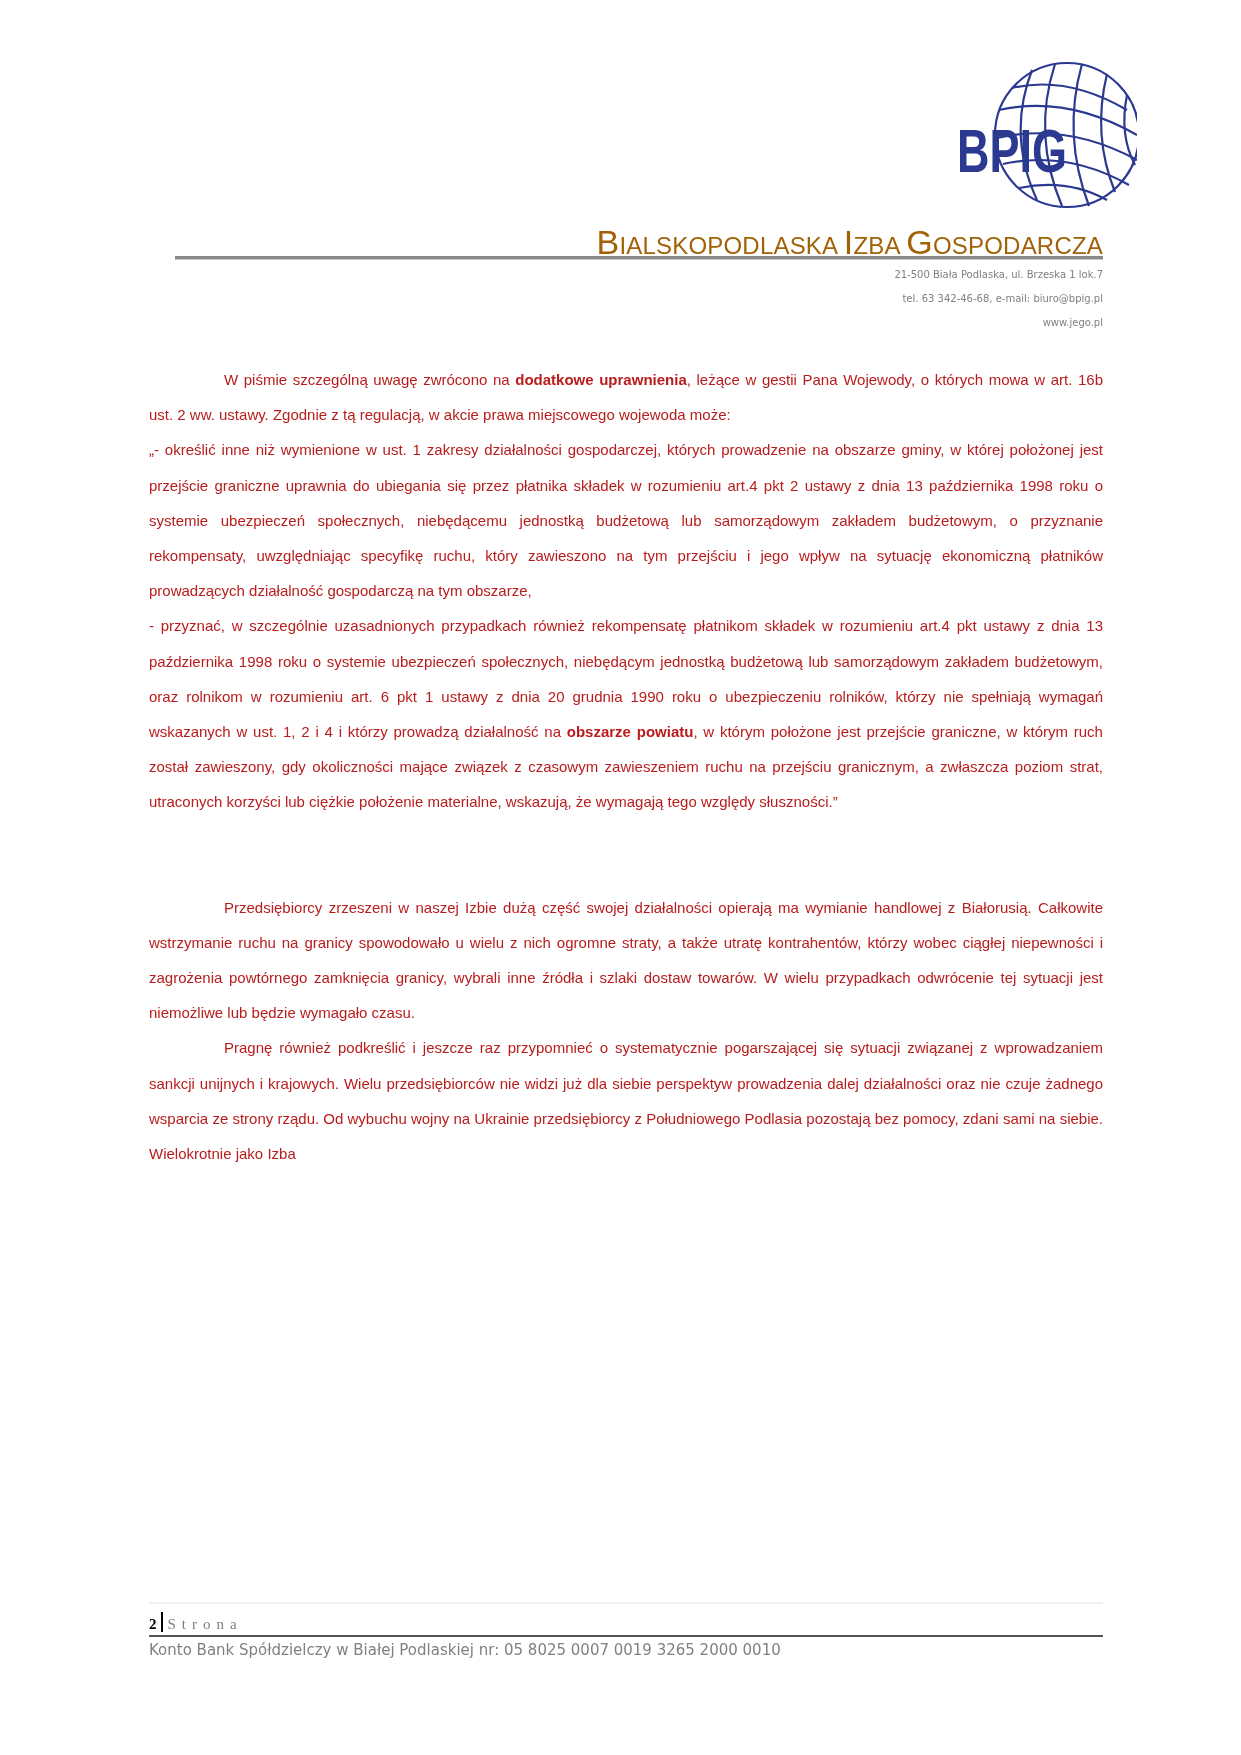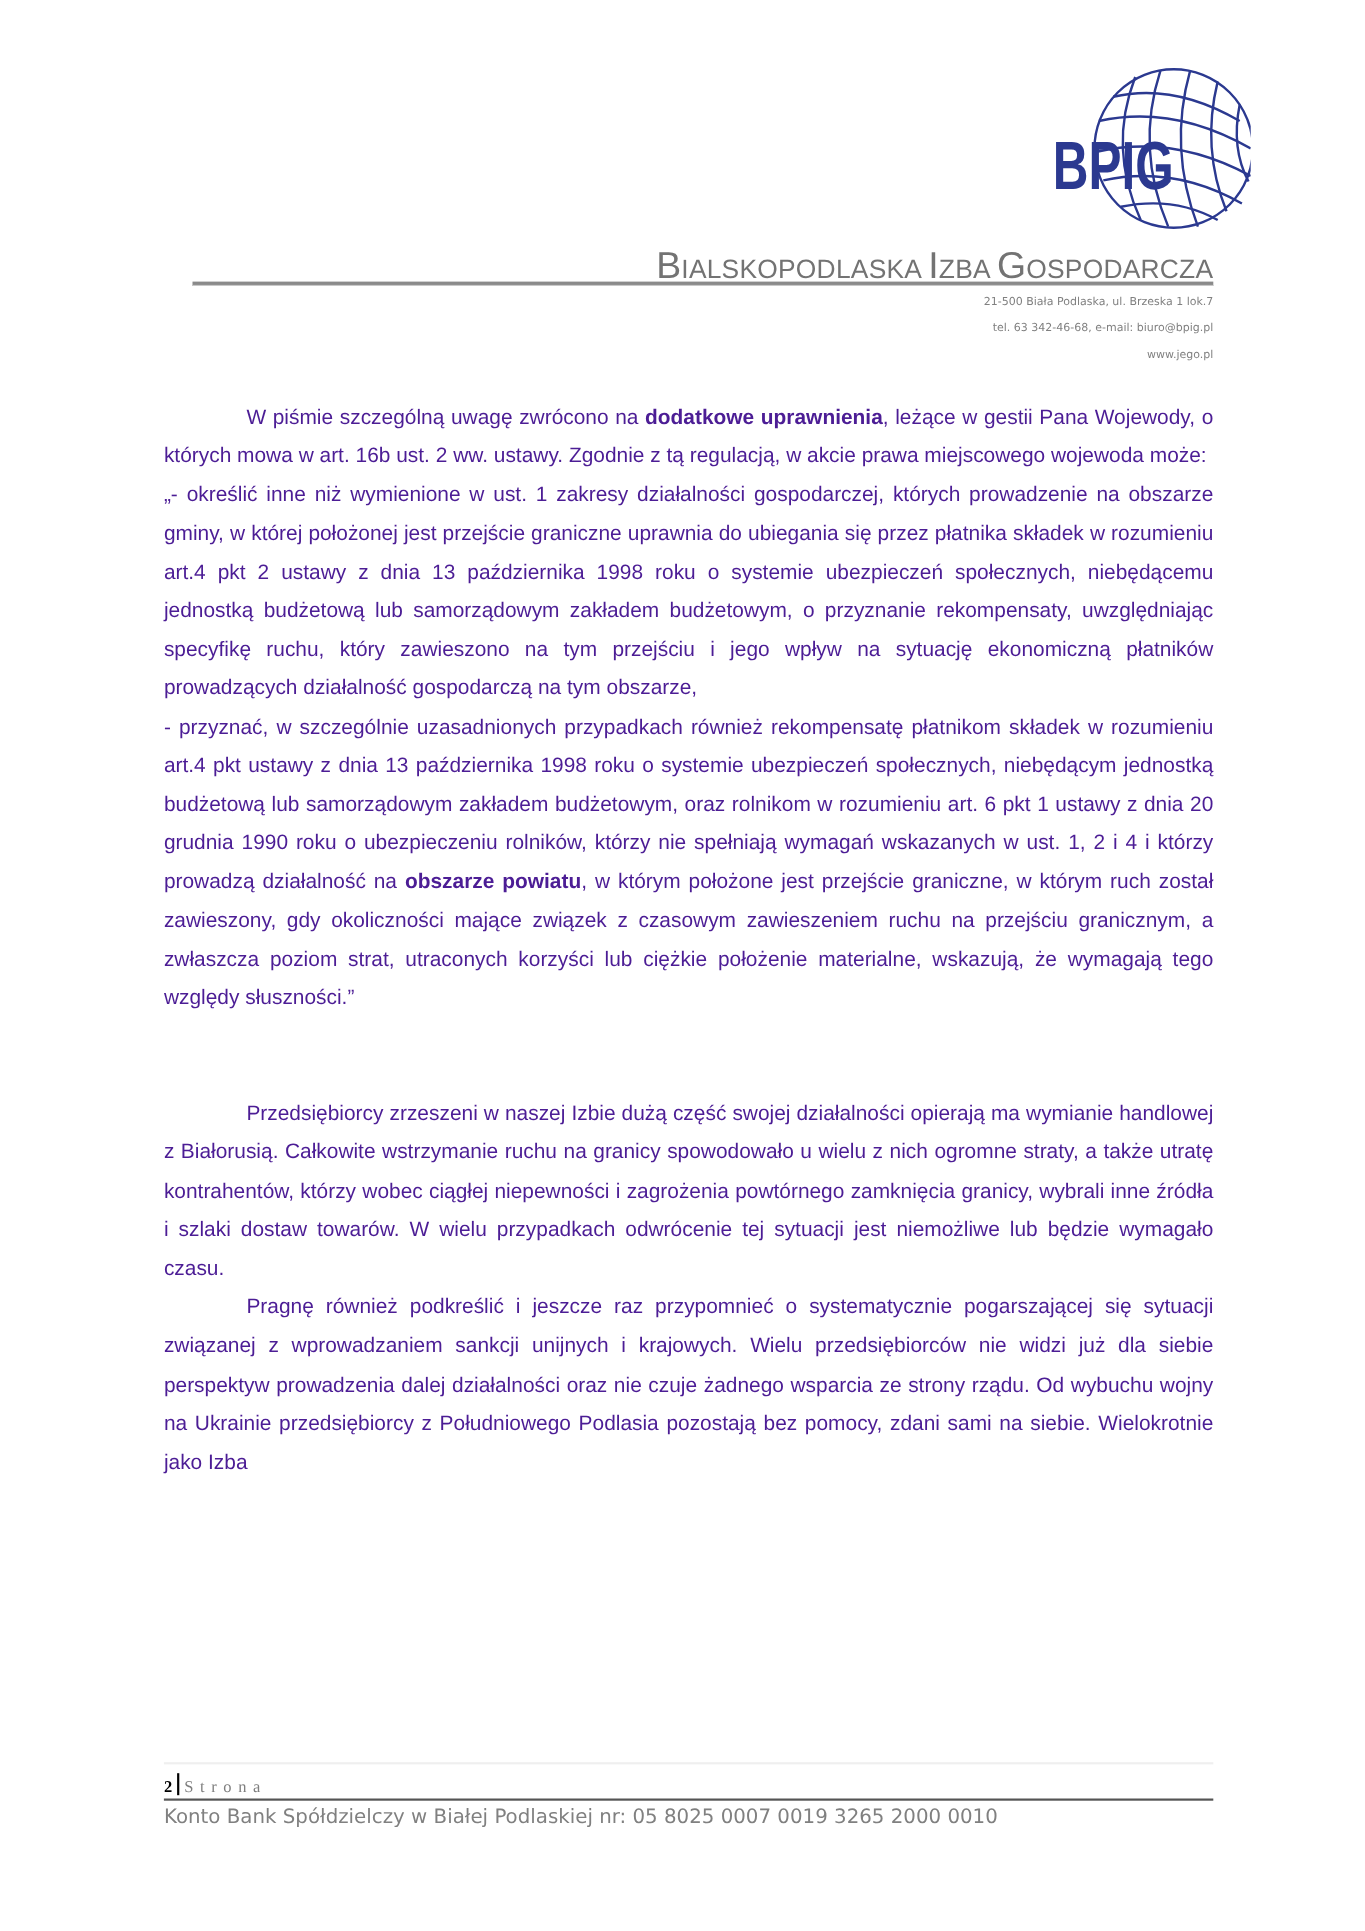--- a/index.html
+++ b/index.html
@@ -1,39 +1,39 @@
 <!DOCTYPE html>
 <html><head>
   <meta charset="utf-8">
   <style>
     html, body { margin: 0; padding: 0; background: #ffffff; }
     body { width: 1241px; height: 1755px; position: relative; overflow: hidden; font-family: "Liberation Sans", sans-serif; color: #111; }
 
     .logo { position: absolute; left: 937px; top: 60px; width: 200px; height: 160px; }
     .logo svg { width: 100%; height: 100%; }
 
-    .org-name { position: absolute; right: 138px; top: 223px; font-family: "Liberation Sans", sans-serif; color: #737373; font-size: 24px; letter-spacing: 0.2px; white-space: nowrap; }
+    .org-name { position: absolute; right: 138px; top: 223px; font-family: "Liberation Sans", sans-serif; color: #a16207; font-size: 24px; letter-spacing: 0.2px; white-space: nowrap; }
     .org-name .big { font-size: 34px; }
     .header-rule { position: absolute; left: 175px; right: 138px; top: 256px; height: 3px; background: #8a8a8a; border-bottom: 1px solid #c8c8c8; }
 
     .contact { position: absolute; right: 138px; top: 263px; text-align: right; font-family: "DejaVu Sans", sans-serif; font-size: 10px; line-height: 24px; color: #808080; }
 
-    .body-text { position: absolute; left: 149px; width: 954px; top: 362px; font-family: "Liberation Sans", sans-serif; font-size: 19px; line-height: 35.2px; color: #4c1d95; text-align: justify; }
+    .body-text { position: absolute; left: 149px; width: 954px; top: 362px; font-family: "Liberation Sans", sans-serif; font-size: 15px; line-height: 35.2px; color: #b91c1c; text-align: justify; }
     .body-text p { margin: 0; }
     .body-text .indent { text-indent: 75px; }
     .body-text .gap { height: 35px; }
     .body-text b { font-weight: bold; }
 
     .footer-top-rule { position: absolute; left: 149px; right: 138px; top: 1602px; height: 2px; background: #efefef; }
     .page-num { position: absolute; left: 149px; top: 1612px; font-family: "Liberation Serif", serif; font-size: 15px; line-height: 22px; white-space: nowrap; }
     .page-num .num { font-weight: bold; color: #000; }
     .page-num .sep { display: inline-block; width: 2px; height: 20px; background: #000; vertical-align: -3px; margin: 0 5px 0 4px; }
     .page-num .word { color: #7f7f7f; letter-spacing: 6px; }
     .footer-rule { position: absolute; left: 149px; right: 138px; top: 1635px; height: 2px; background: #555; }
-    .bank { position: absolute; left: 149px; top: 1641px; font-family: "DejaVu Sans", sans-serif; font-size: 18px; color: #808080; white-space: nowrap; }
+    .bank { position: absolute; left: 149px; top: 1641px; font-family: "DejaVu Sans", sans-serif; font-size: 15px; color: #808080; white-space: nowrap; }
   </style>
 </head>
 <body>
 
 <div class="logo">
   <svg viewBox="0 0 200 160">
     <g fill="none" stroke="#2b3990" stroke-width="2.2">
       <circle cx="130" cy="75" r="72"></circle>
       <path d="M75 28 Q130 15 190 50"></path>
       <path d="M62 50 Q130 35 200 75"></path>

